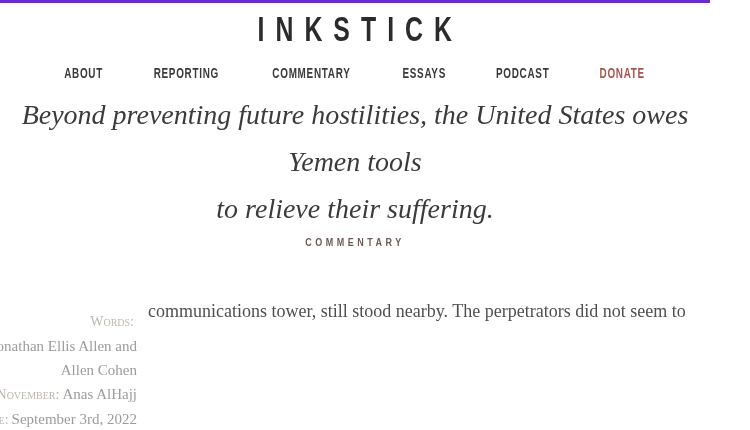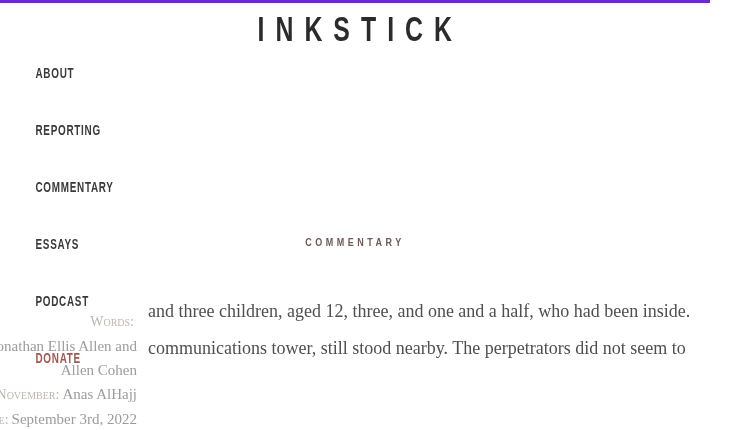--- a/index.html
+++ b/index.html
@@ -31,21 +31,20 @@
     text-decoration: none;
     cursor: pointer;
   }
   
   .nav {
     position: absolute;
     top: 62px; left: 0; right: 0;
     display: flex;
     justify-content: center;
     gap: 45px;
-    flex-direction: column;
   }
   .nav a {
     display: inline-block;
     font-family: "Liberation Sans", sans-serif;
     font-weight: 700;
     font-size: 11px;
     letter-spacing: 0.8px;
     color: #3a3a3a;
     text-decoration: none;
     transform: scaleY(1.25) scaleX(0.9);
@@ -125,37 +124,40 @@
 
   <div class="nav">
     <a>ABOUT</a>
     <a>REPORTING</a>
     <a>COMMENTARY</a>
     <a>ESSAYS</a>
     <a>PODCAST</a>
     <a class="accent">DONATE</a>
   </div>
 
+  <h1 class="headline" style="margin:0; font-size:28px;">
+    <div>Beyond preventing future hostilities, the United States owes Yemen tools</div>
+    <div>to relieve their suffering.</div>
+  </h1>
 
   <div class="category-wrap">
     <a class="category">COMMENTARY</a>
   </div>
 
   <div class="byline">
     <div class="line">
       <span class="meta-label">Words:</span>
     </div>
     <div class="line">Jonathan Ellis Allen and</div>
     <div class="line">Allen Cohen</div>
     <div class="line">
       <span class="meta-label">November:</span><span>Anas AlHajj</span>
     </div>
     <div class="line">
       <span class="meta-label">Date:</span><span>September 3rd, 2022</span>
     </div>
   </div>
 
   <div class="article">
-    <div class="aline">and three children, aged 12, three, and one and a half, who had been inside.</div>
     <div class="aline">communications tower, still stood nearby. The perpetrators did not seem to</div>
   </div>
 
 </div>
 
 </body></html>

